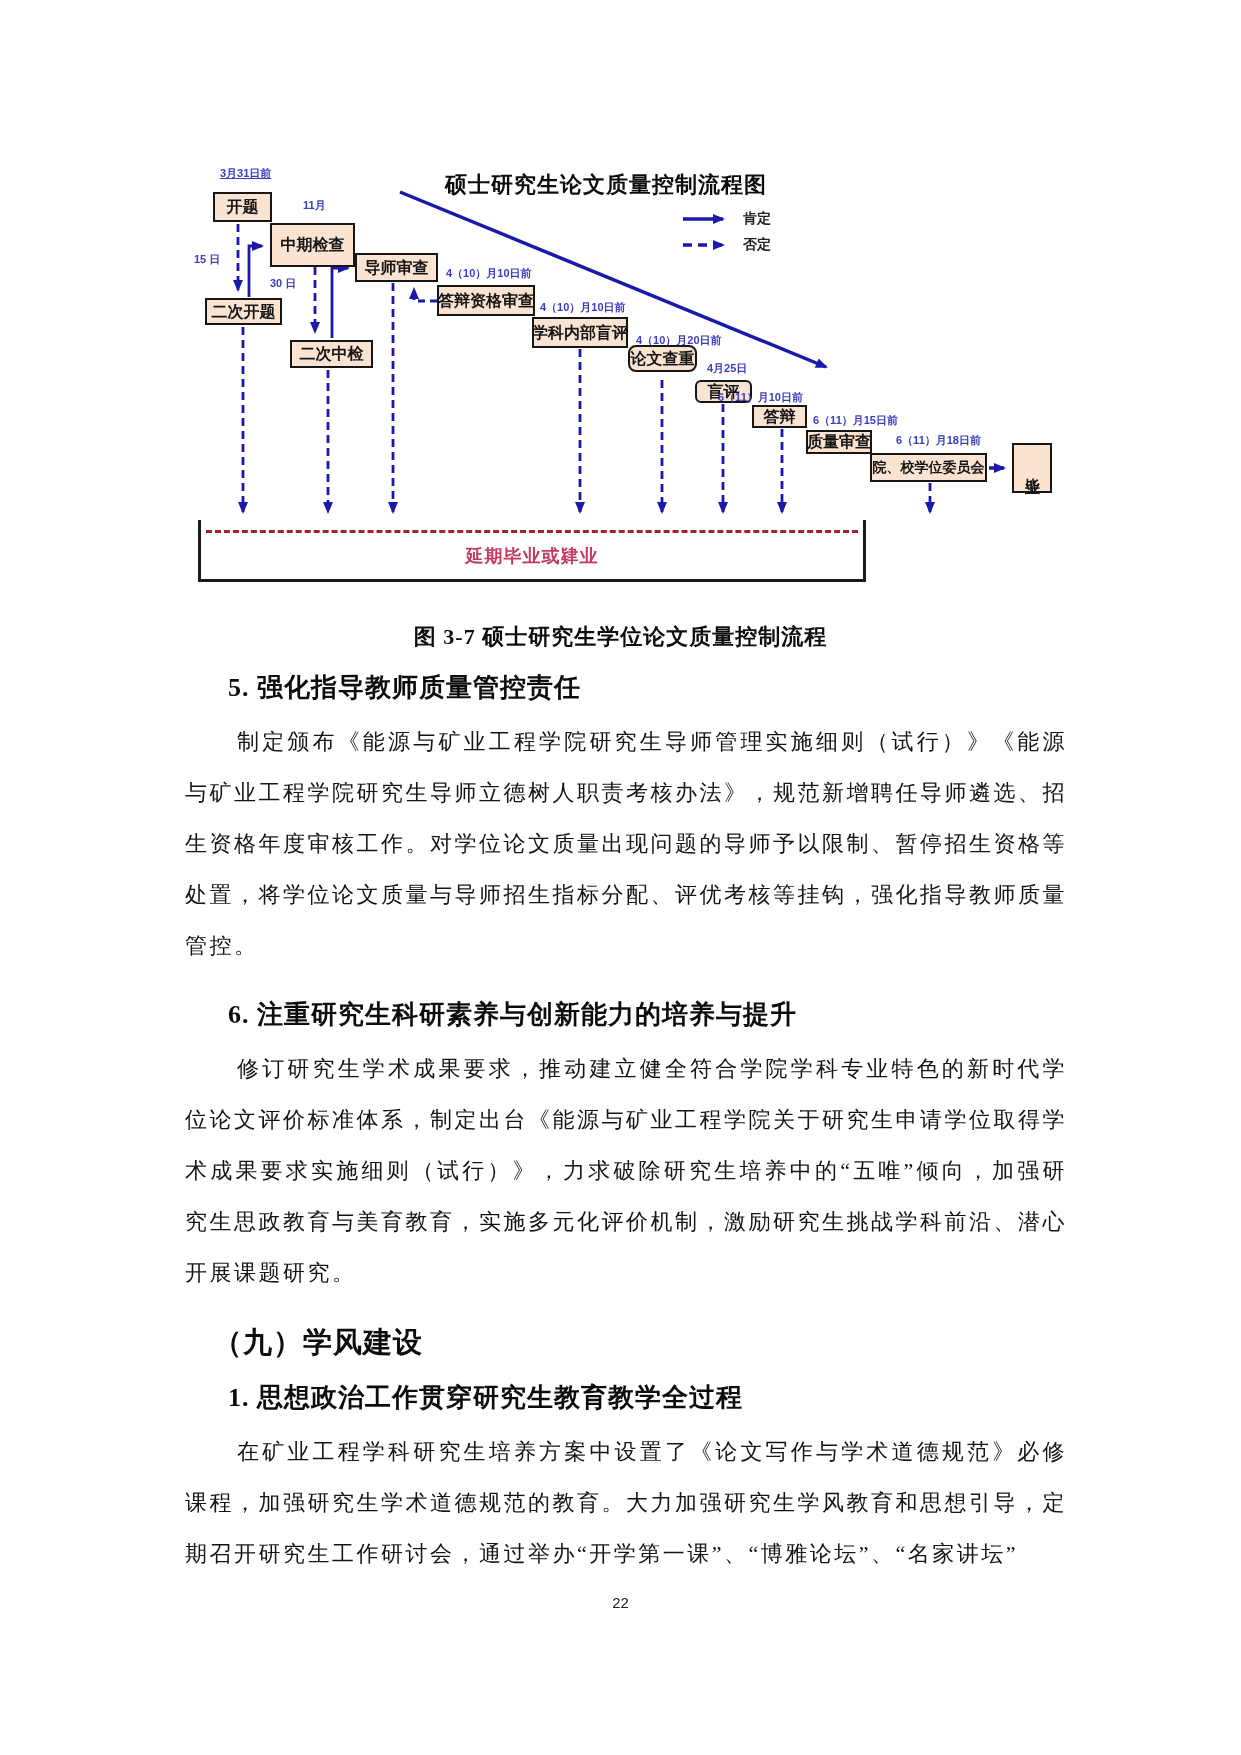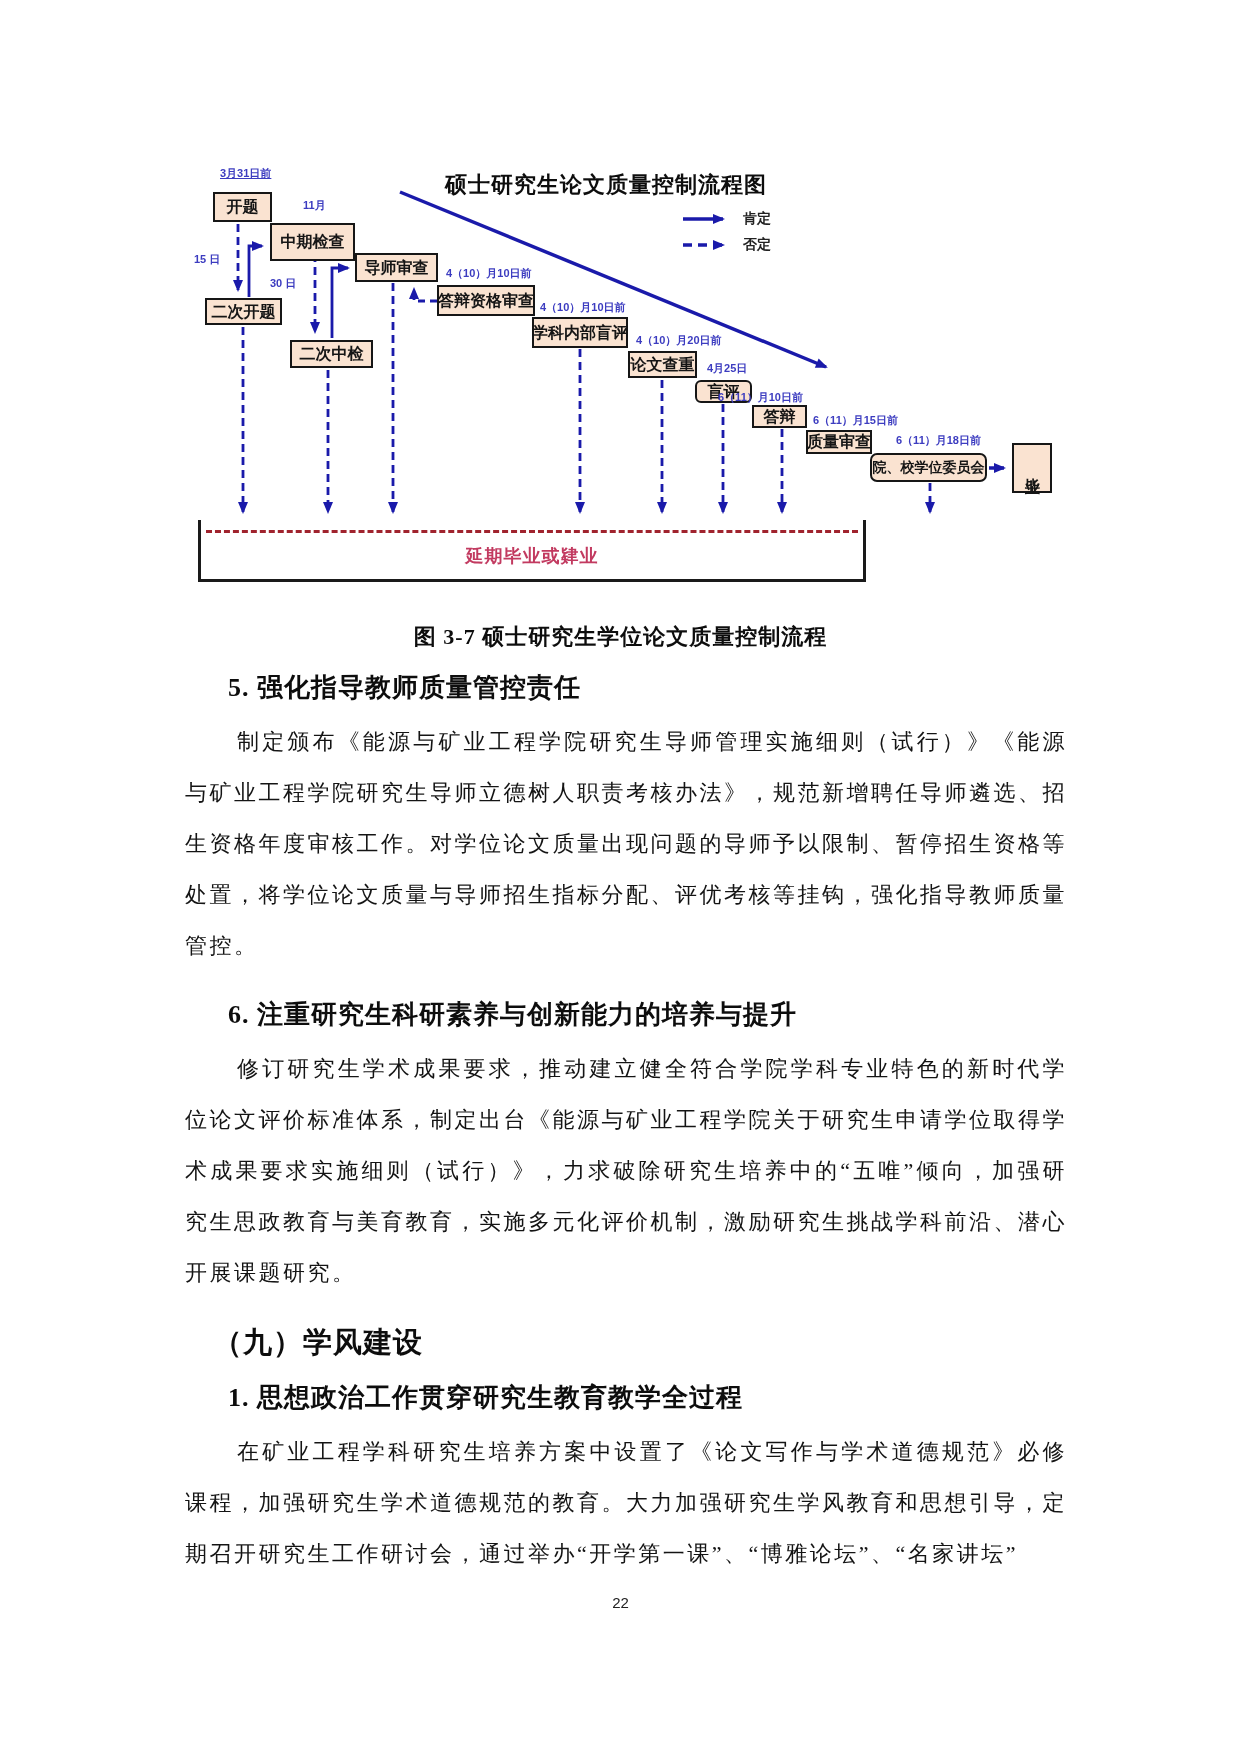--- a/index.html
+++ b/index.html
@@ -101,45 +101,45 @@
     </svg>
 
     <div class="chart-title">硕士研究生论文质量控制流程图</div>
 
     <div class="legend-label" style="left:743px;top:70px;">肯定</div>
     <div class="legend-label" style="left:743px;top:96px;">否定</div>
 
     <div class="node" style="left:213px;top:52px;width:59px;height:30px;">
         <span>开题</span>
       </div>
-    <div class="node" style="left:270px;top:83px;width:85px;height:38px;">
+    <div class="node" style="left:270px;top:83px;width:85px;height:44px;">
         <span>中期检查</span>
       </div>
     <div class="node" style="left:355px;top:113px;width:83px;height:29px;">
         <span>导师审查</span>
       </div>
     <div class="node" style="left:437px;top:145px;width:98px;height:31px;">
         <span>答辩资格审查</span>
       </div>
     <div class="node" style="left:532px;top:177px;width:96px;height:31px;">
         <span>学科内部盲评</span>
       </div>
-    <div class="node" style="left:628px;top:211px;width:69px;height:27px;">
+    <div class="node" style="left:628px;top:205px;width:69px;height:27px;border-radius:8px;">
         <span>论文查重</span>
       </div>
     <div class="node" style="left:695px;top:240px;width:57px;height:23px;border-radius:6px;">
         <span>盲评</span>
       </div>
     <div class="node" style="left:752px;top:265px;width:55px;height:23px;">
         <span>答辩</span>
       </div>
     <div class="node" style="left:806px;top:290px;width:66px;height:24px;">
         <span>质量审查</span>
       </div>
-    <div class="node small-label" style="left:870px;top:313px;width:117px;height:29px;border-radius:7px;">
+    <div class="node small-label" style="left:870px;top:313px;width:117px;height:29px;">
         <span>院、校学位委员会</span>
       </div>
     <div class="node vert" style="left:1012px;top:303px;width:40px;height:50px;font-size:15px;">
         <span>毕业</span>
       </div>
     <div class="node" style="left:205px;top:158px;width:77px;height:27px;">
         <span>二次开题</span>
       </div>
     <div class="node" style="left:290px;top:200px;width:83px;height:28px;">
         <span>二次中检</span>

